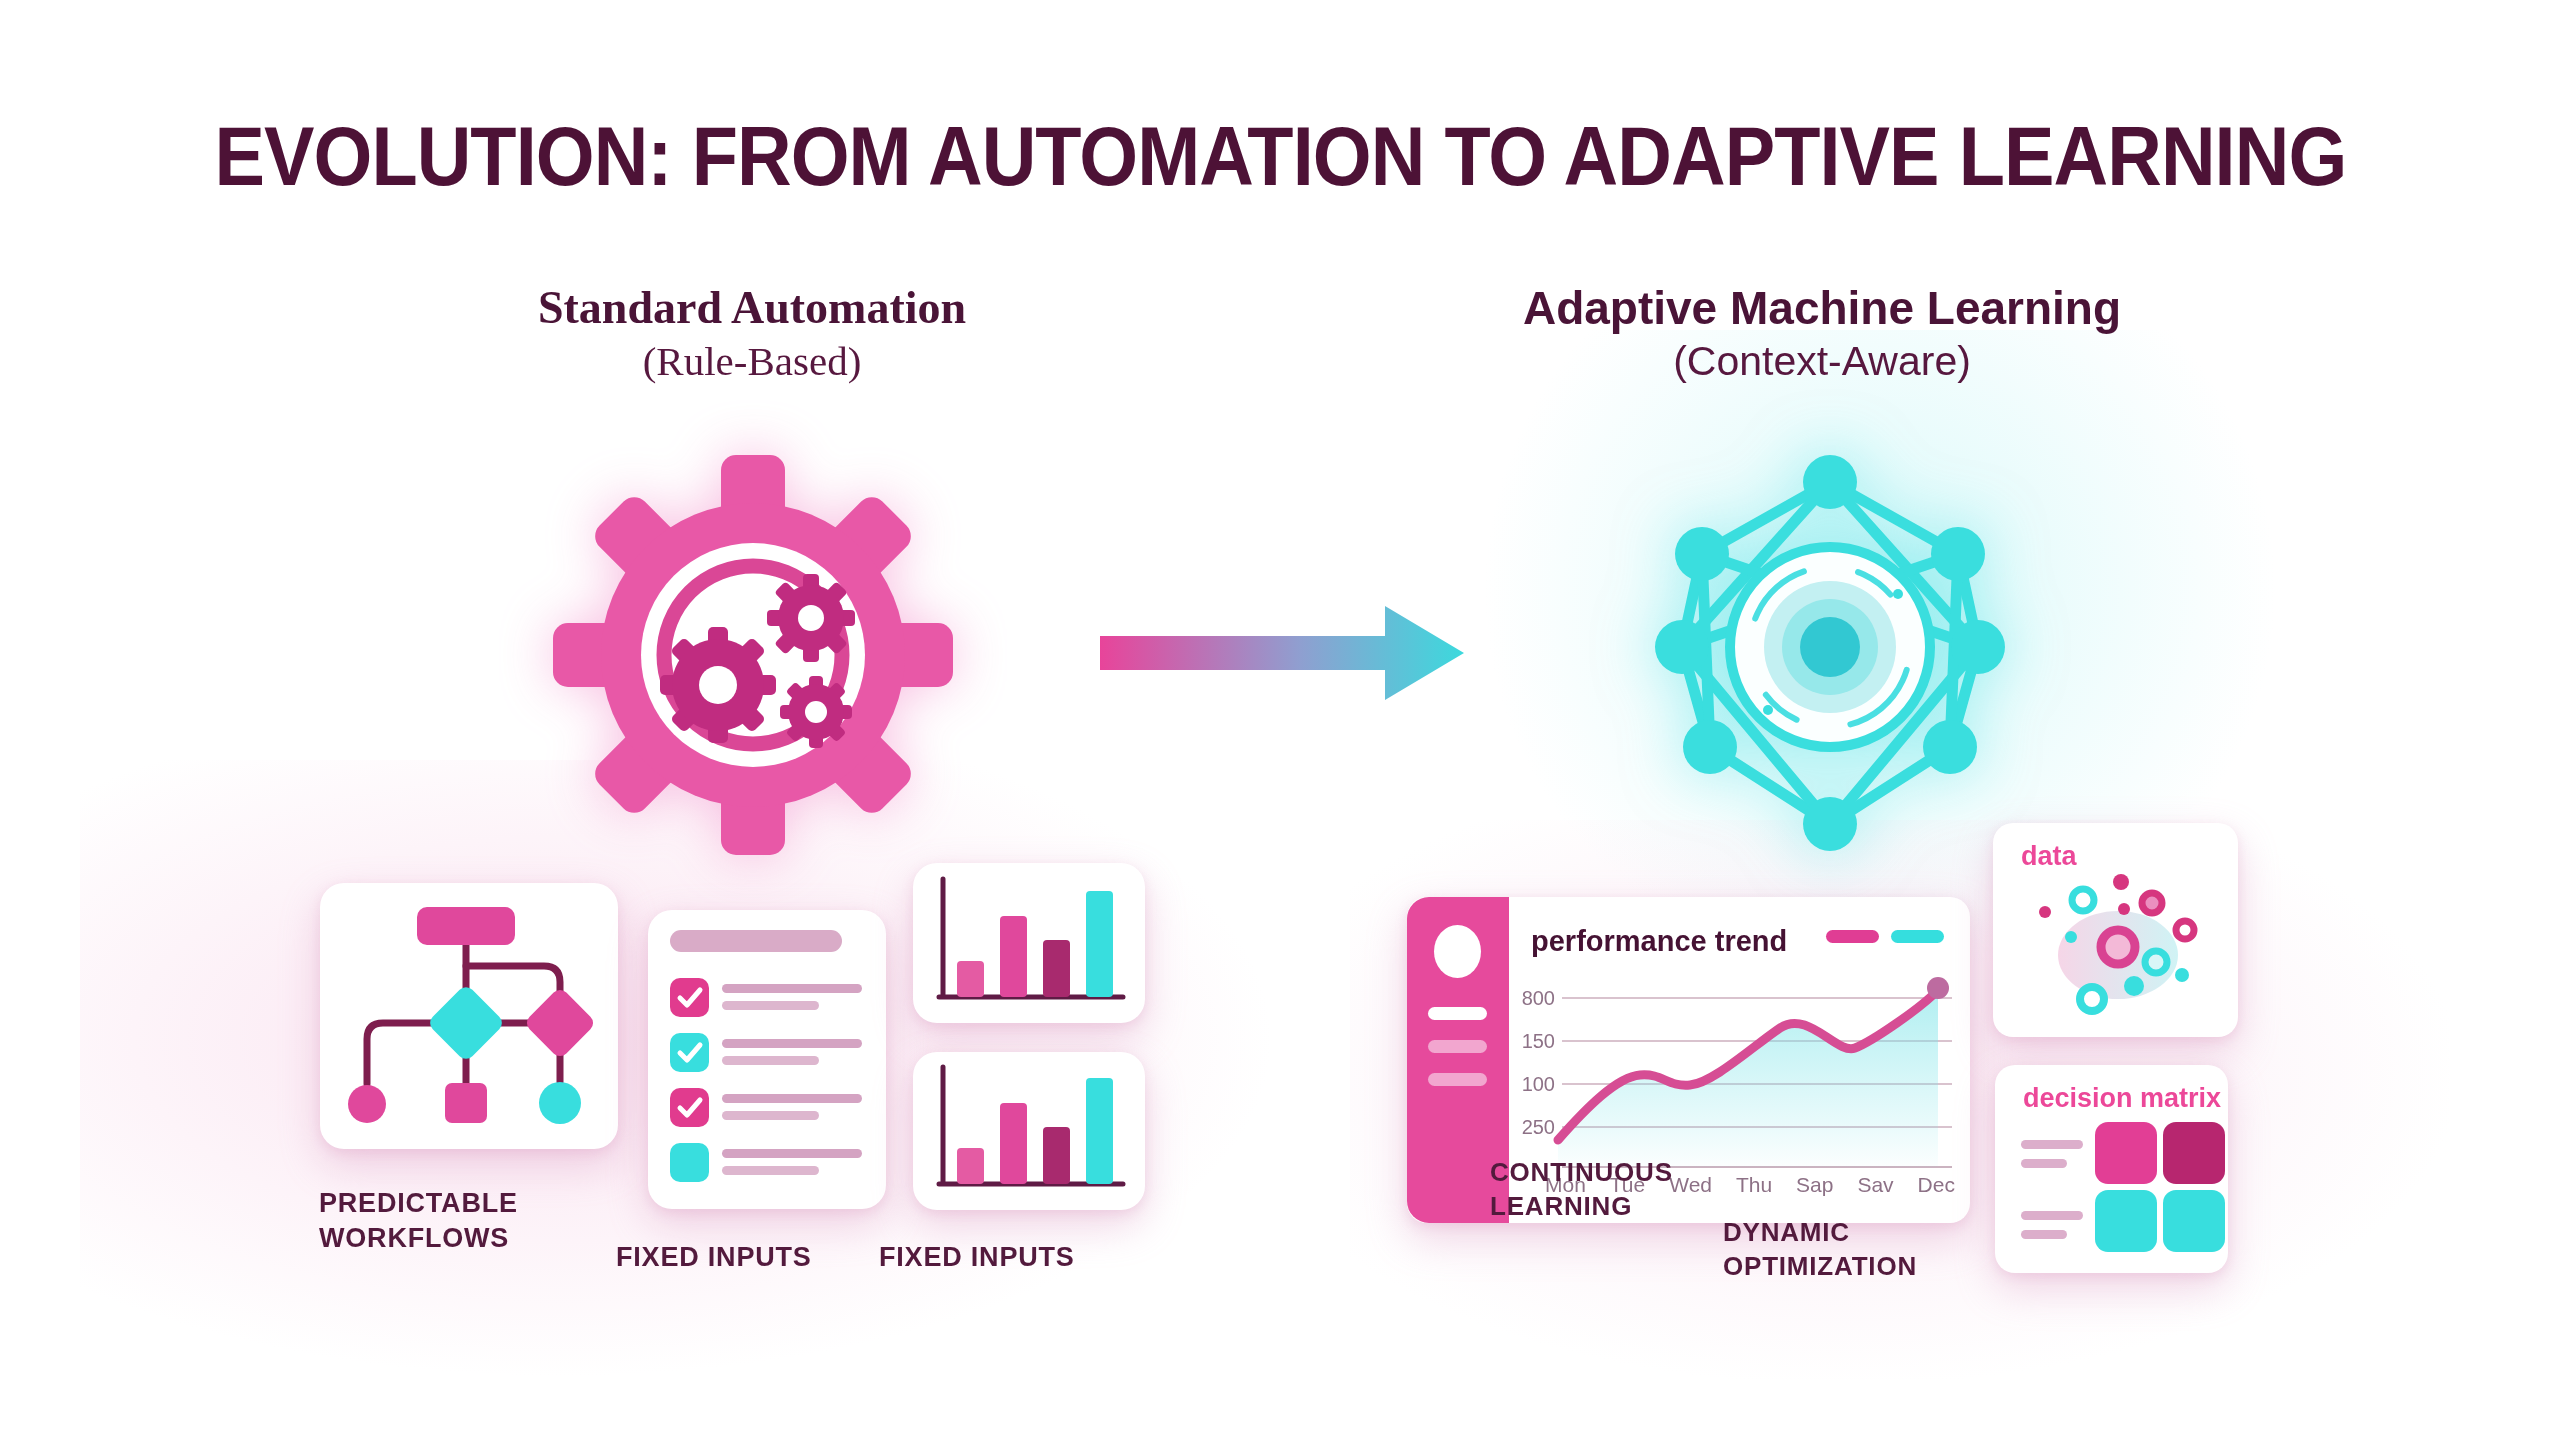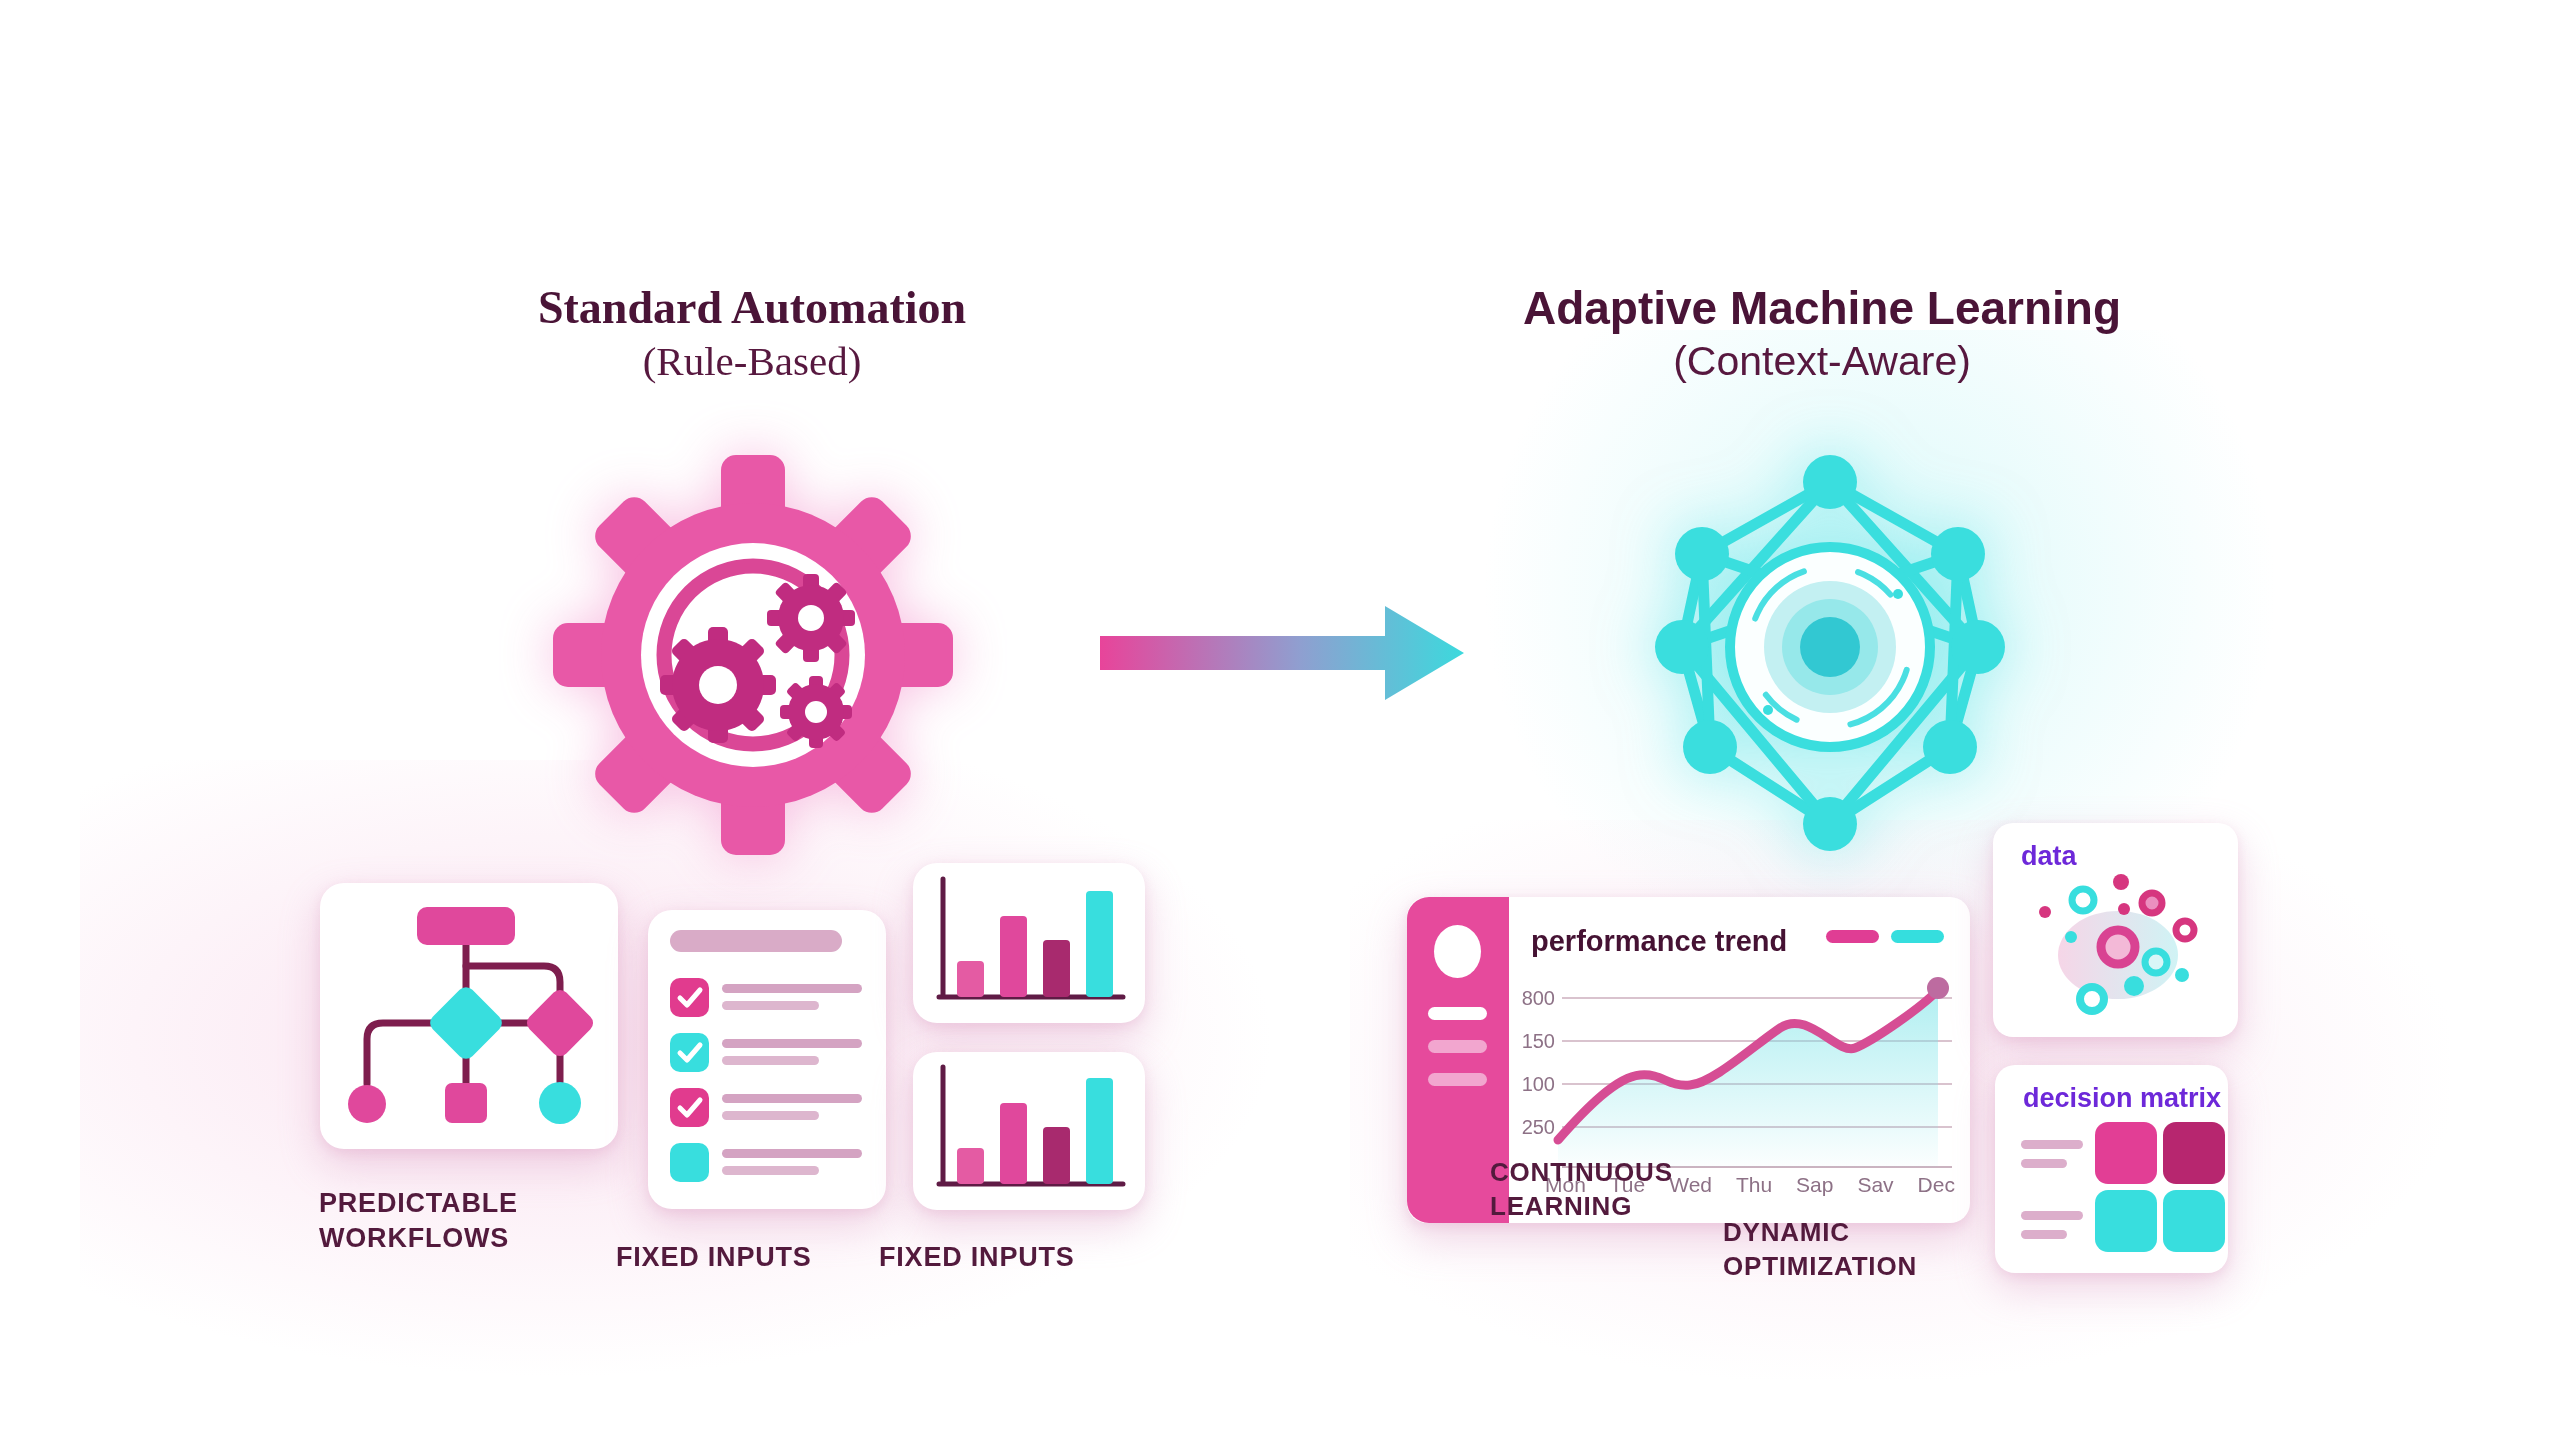--- a/index.html
+++ b/index.html
@@ -51,35 +51,36 @@
   .perf-side .bar{position:absolute;left:21px;width:59px;height:13px;border-radius:7px;}
   .perf-title{position:absolute;left:124px;top:28px;font-size:29px;font-weight:700;color:#451233;}
   .legend-pill{position:absolute;top:33px;width:53px;height:13px;border-radius:7px;}
   .legend-pill.pink{left:419px;background:#e03d94;}
   .legend-pill.cyan{left:484px;background:#35dede;}
   .perf-xlabels{position:absolute;left:138px;top:276px;width:410px;display:flex;justify-content:space-between;
     font-size:21px;color:#8d7186;}
 
   
   .datacard{left:1993px;top:823px;width:245px;height:214px;border-radius:20px;}
-  .card-title{position:absolute;left:28px;top:18px;font-size:27px;font-weight:700;color:#6d28d9;}
+  .card-title{position:absolute;left:28px;top:18px;font-size:27px;font-weight:700;color:#ec4899;}
 
   
   .matrix{left:1995px;top:1065px;width:233px;height:208px;border-radius:20px;}
   .mx-line{position:absolute;height:9px;border-radius:5px;background:#dcaecb;}
   .mx-cell{position:absolute;width:62px;height:62px;border-radius:13px;}
 </style>
 </head>
 <body>
 
 <div class="canvas">
   <div class="wash pink"></div>
   <div class="wash cyan"></div>
   <div class="wash pink2"></div>
 
+  <div class="page-title"><span class="squeeze">EVOLUTION: FROM AUTOMATION TO ADAPTIVE LEARNING</span></div>
 
   <div class="col-head left">
     <div class="hd">Standard Automation</div>
     <div class="sub">(Rule-Based)</div>
   </div>
   <div class="col-head right">
     <div class="hd">Adaptive Machine Learning</div>
     <div class="sub">(Context-Aware)</div>
   </div>
 

